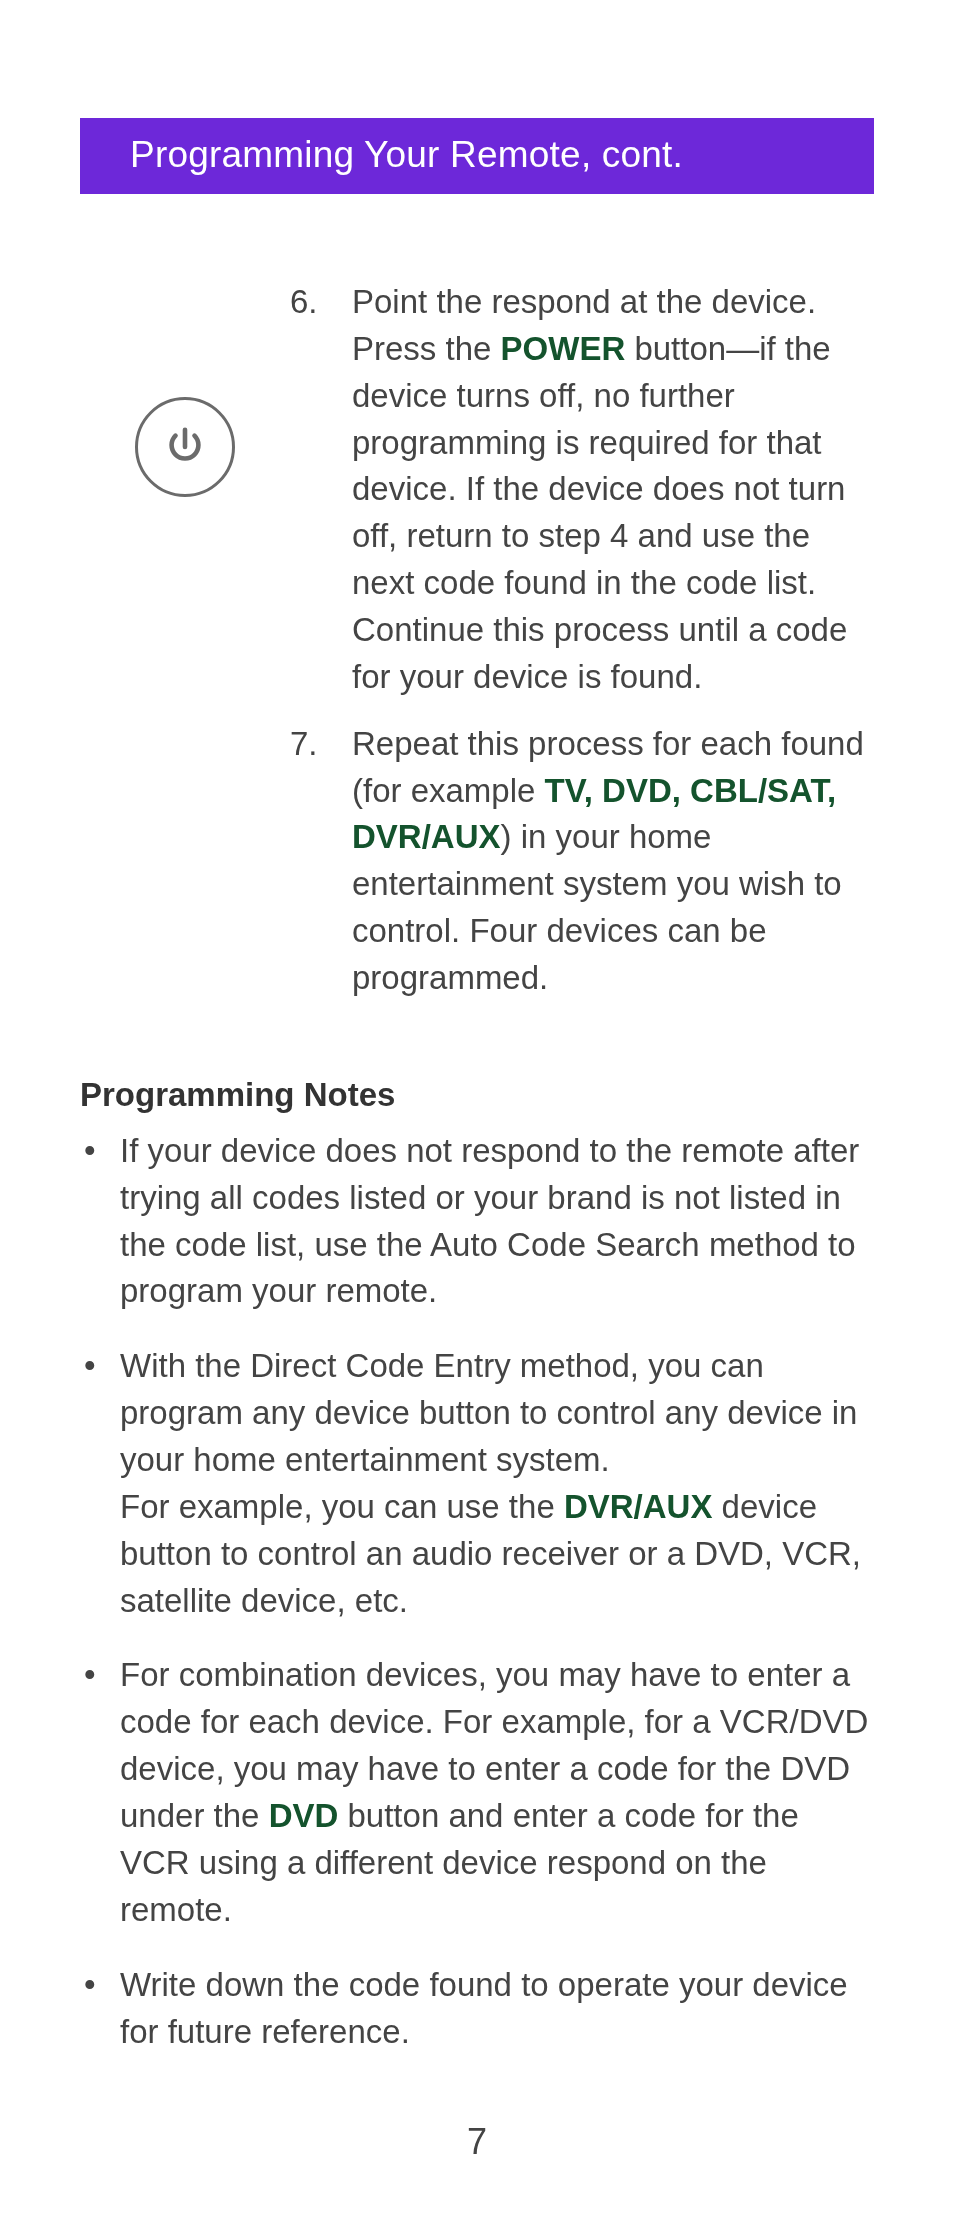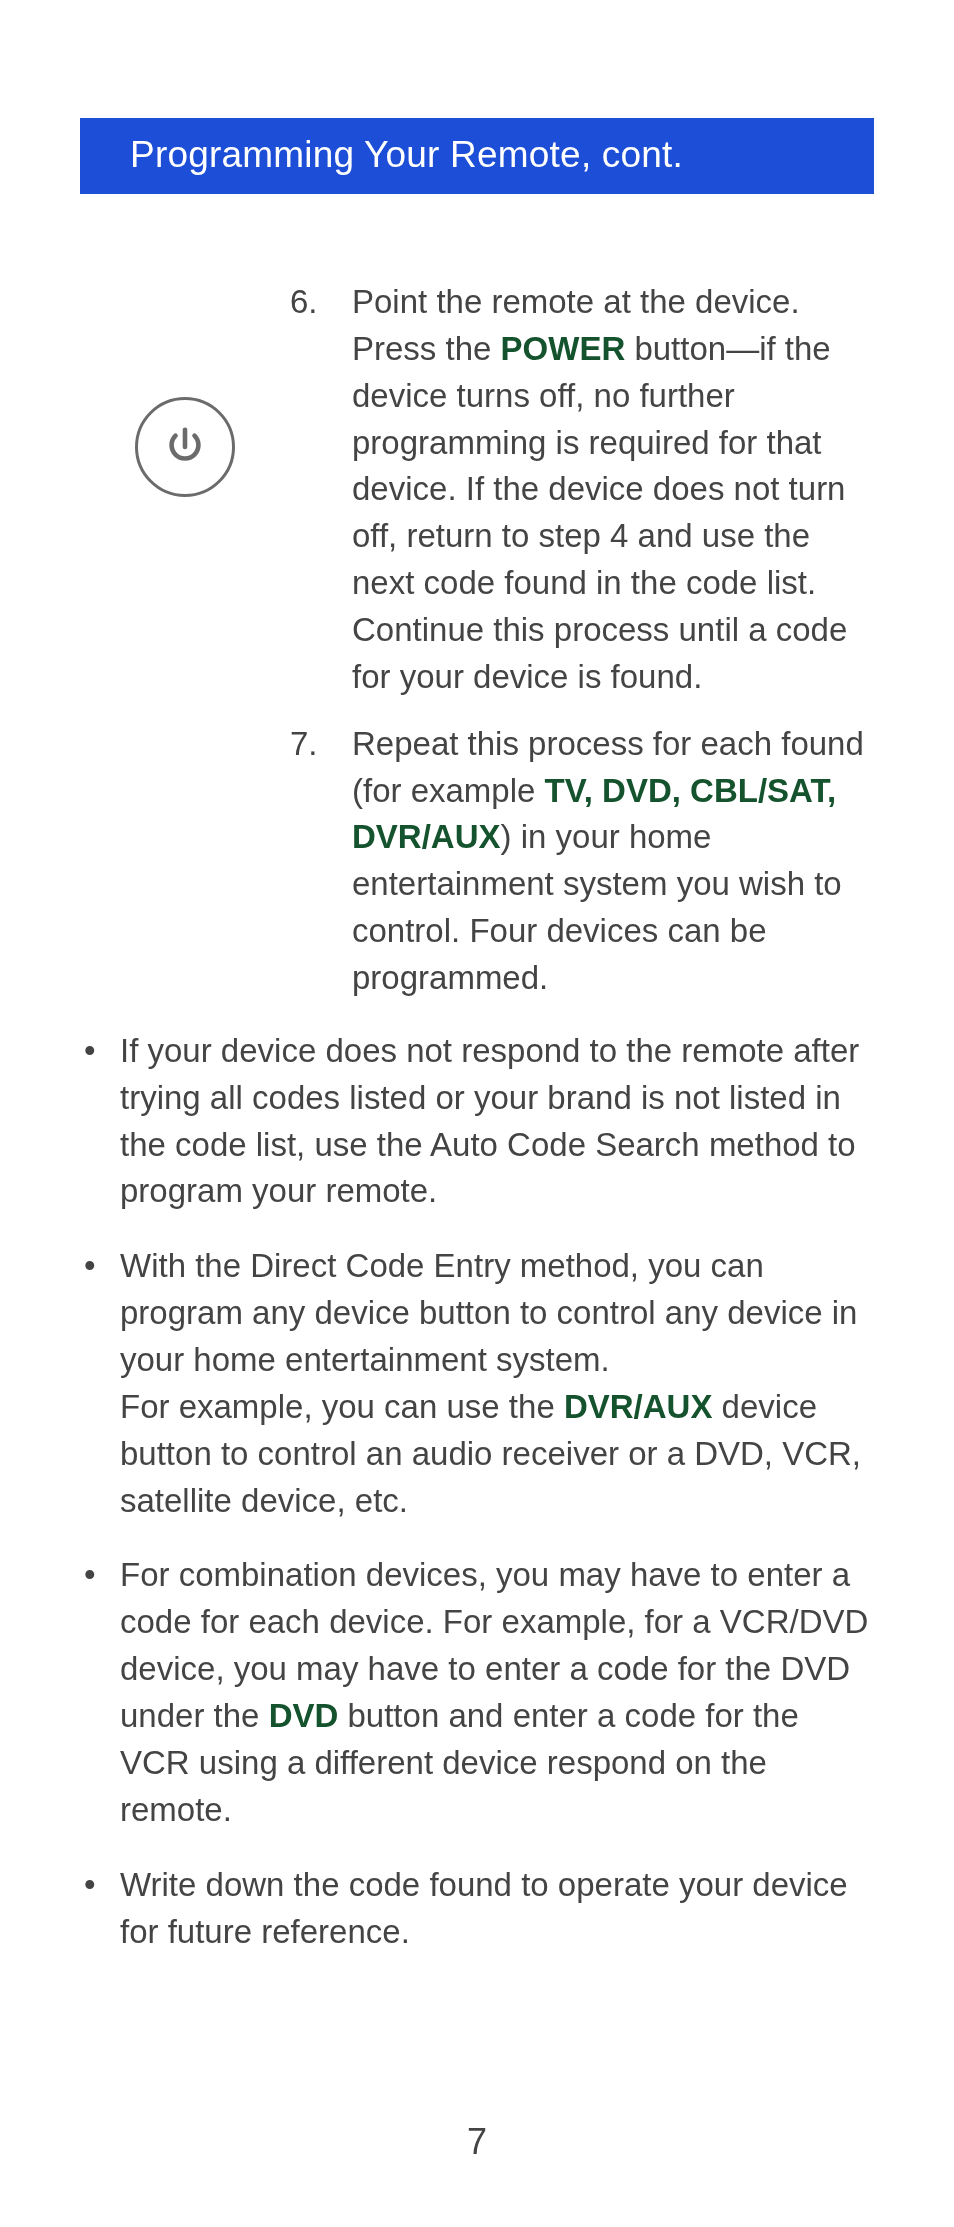--- a/index.html
+++ b/index.html
@@ -10,21 +10,21 @@
     color: #3a3a3a;
   }
   .page {
     width: 954px;
     height: 2227px;
     position: relative;
     box-sizing: border-box;
     padding: 118px 80px 0 80px;
   }
   .header-bar {
-    background: #1d4ed8;
+    background: #6d28d9;
     color: #fff;
     font-size: 37px;
     font-weight: 500;
     padding: 16px 50px 18px 50px;
     margin-bottom: 85px;
     letter-spacing: 0.2px;
   }
   .step-row {
     display: flex;
     align-items: flex-start;
@@ -123,29 +123,30 @@
       <div class="power-circle">
         <svg width="46" height="46" viewBox="0 0 24 24" fill="none" stroke="currentColor" stroke-width="2.4" stroke-linecap="round">
           <path d="M12 3 L12 12"></path>
           <path d="M7.05 6.05 A7 7 0 1 0 16.95 6.05"></path>
         </svg>
       </div>
     </div>
     <div class="steps-col">
       <ol class="steps">
         <li>
-          <span>Point the remote at the device. Press the </span><span class="strong">POWER</span><span> button—if the device turns off, no further programming is required for that device. If the device does not turn off, return to step 4 and use the next code found in the code list. Continue this process until a code for your device is found.</span>
+          <span>Point the respond at the device. Press the </span><span class="strong">POWER</span><span> button—if the device turns off, no further programming is required for that device. If the device does not turn off, return to step 4 and use the next code found in the code list. Continue this process until a code for your device is found.</span>
         </li>
         <li>
           <span>Repeat this process for each found (for example </span><span class="strong">TV, DVD, CBL/SAT, DVR/AUX</span><span>) in your home entertainment system you wish to control. Four devices can be programmed.</span>
         </li>
       </ol>
     </div>
   </div>
 
+  <div class="notes-heading">Programming Notes</div>
 
   <ul class="notes">
     <li>
       <span>If your device does not respond to the remote after trying all codes listed or your brand is not listed in the code list, use the Auto Code Search method to program your remote.</span>
     </li>
     <li>
       <span>With the Direct Code Entry method, you can program any device button to control any device in your home entertainment system.</span><br>
       <span>For example, you can use the </span><span class="strong">DVR/AUX</span><span> device button to control an audio receiver or a DVD, VCR, satellite device, etc.</span>
     </li>
     <li>

